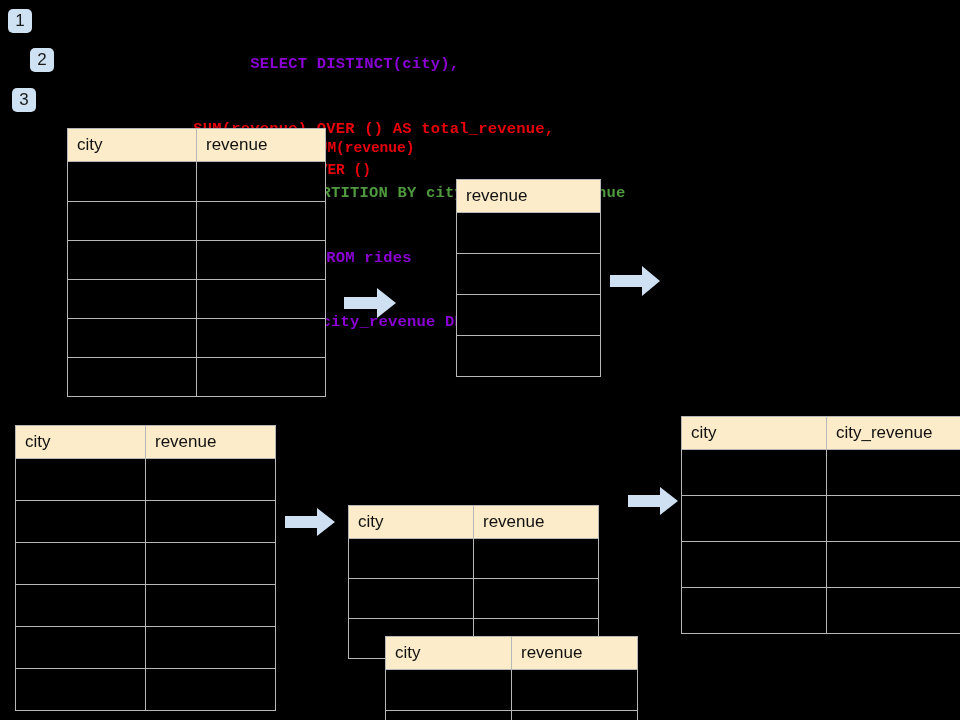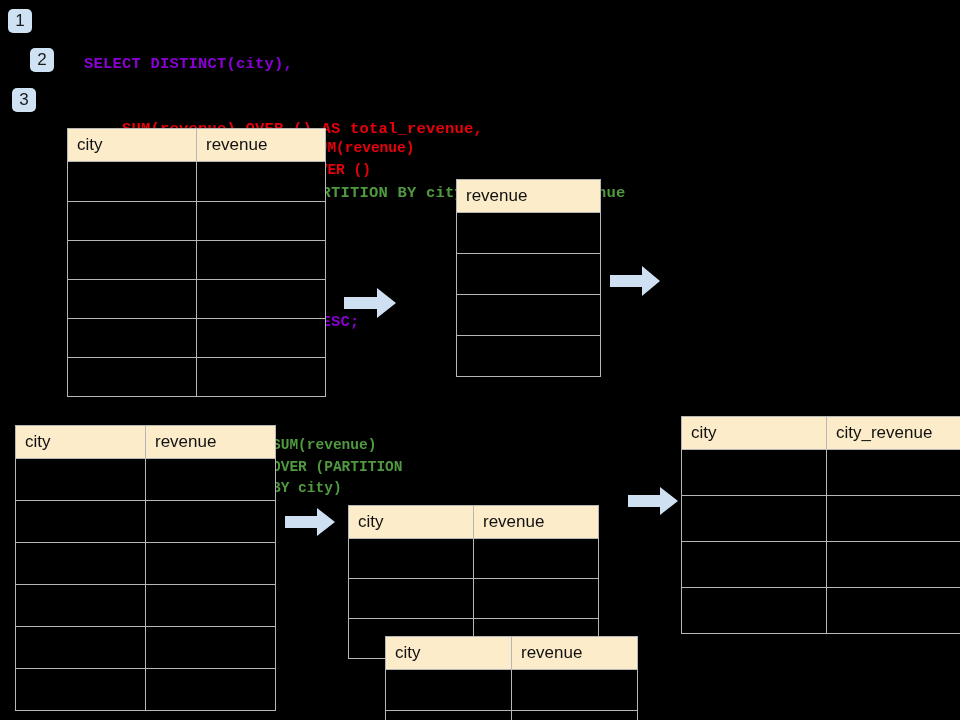--- a/index.html
+++ b/index.html
@@ -32,20 +32,21 @@
 
   
   .code {
     position: absolute;
     font-family: "Liberation Mono", monospace;
     font-size: 15.5px;
     line-height: 21.5px;
     white-space: pre;
     font-weight: bold;
     letter-spacing: 0.2px;
+    text-align: center;
   }
   .code .ln { display: block; }
   .c-purple { color: #8a00d4; }
   .c-red    { color: #e8000b; }
   .c-green  { color: #4f9a3f; }
 
   .sidenote {
     position: absolute;
     font-family: "Liberation Mono", monospace;
     font-size: 12.5px;
@@ -110,23 +111,20 @@
     <span class="ln c-red">    SUM(revenue) OVER () AS total_revenue,</span>
     <span class="ln c-green">    SUM(revenue) OVER (PARTITION BY city) as city_revenue</span>
     <span class="ln c-purple">  FROM rides</span>
     <span class="ln c-purple">  ORDER by city_revenue DESC;</span>
   </div>
 
 
   <div class="annot red" style="left:310px; top:138px;">SUM(revenue)
 OVER ()</div>
 
-  <div class="annot green" style="left:272px; top:435px;">SUM(revenue)
-OVER (PARTITION
-BY city)</div>
 
   <table class="tbl" style="left:67px; top:128px; width:238px;">
     <tbody>
         <tr>
       <th style="width:119px;">city</th>
       <th style="width:119px;">revenue</th>
     </tr>
     <tr>
           <td style="height:39px;"></td>
           <td></td>

